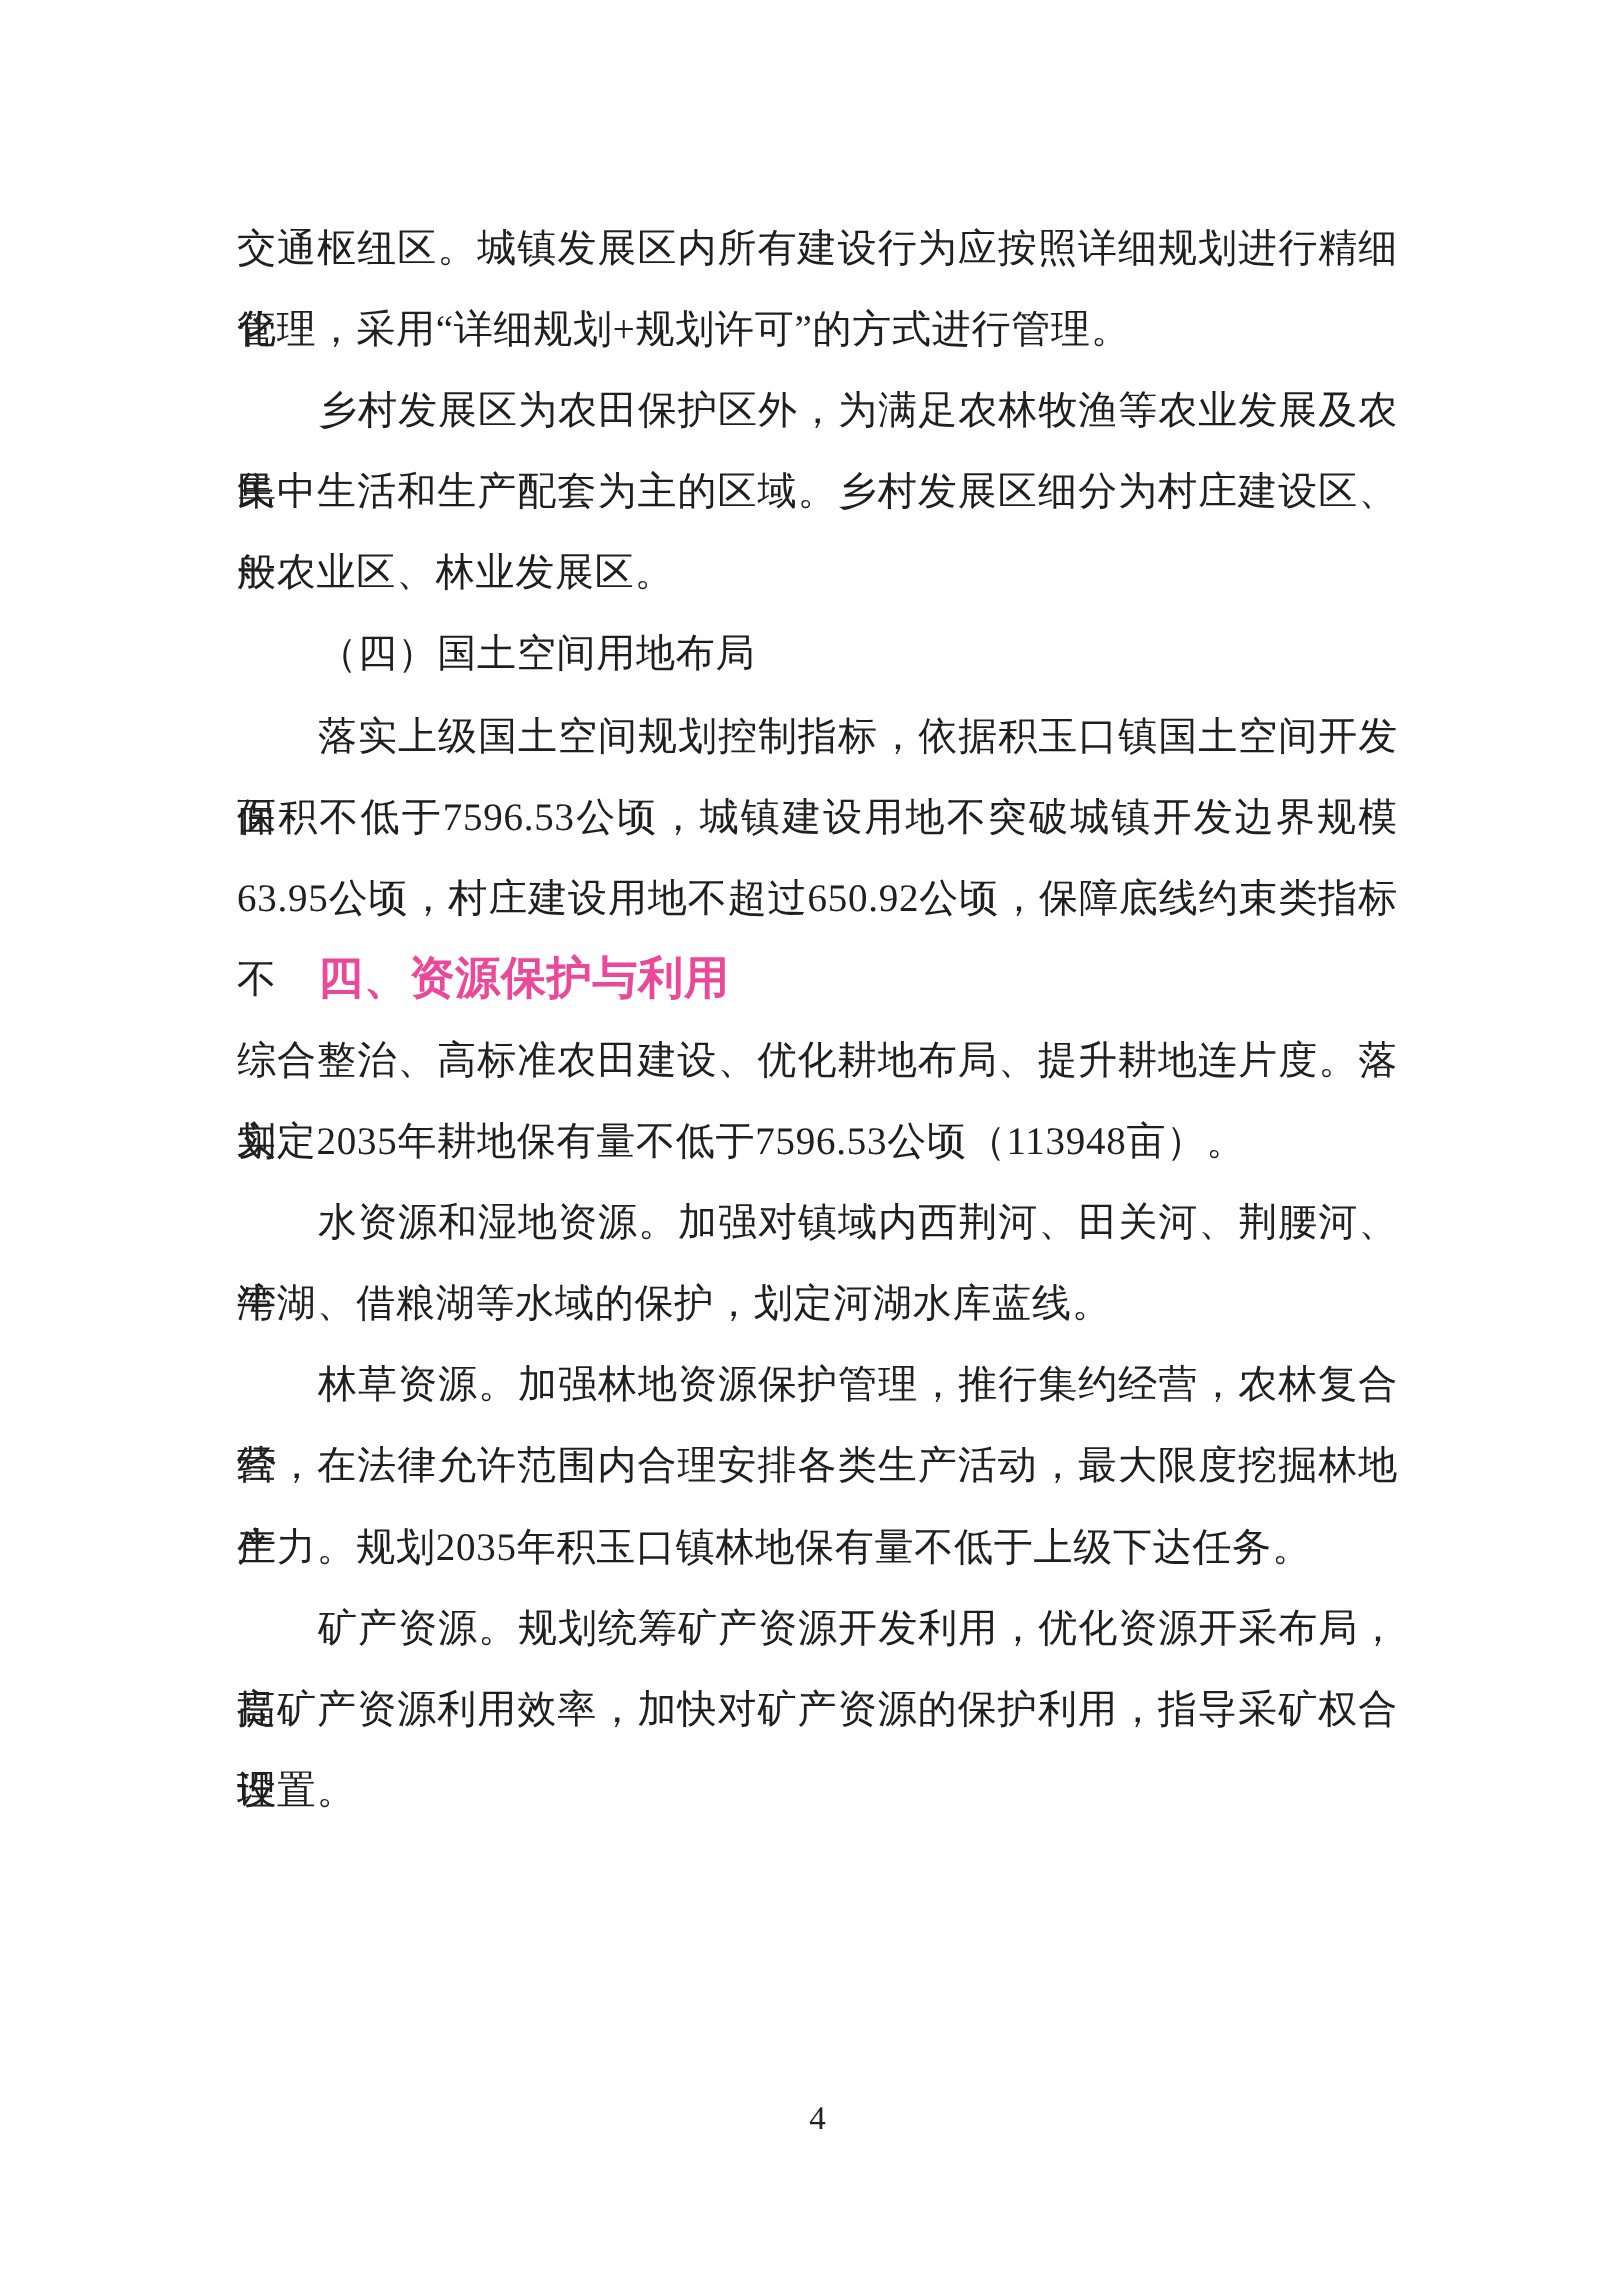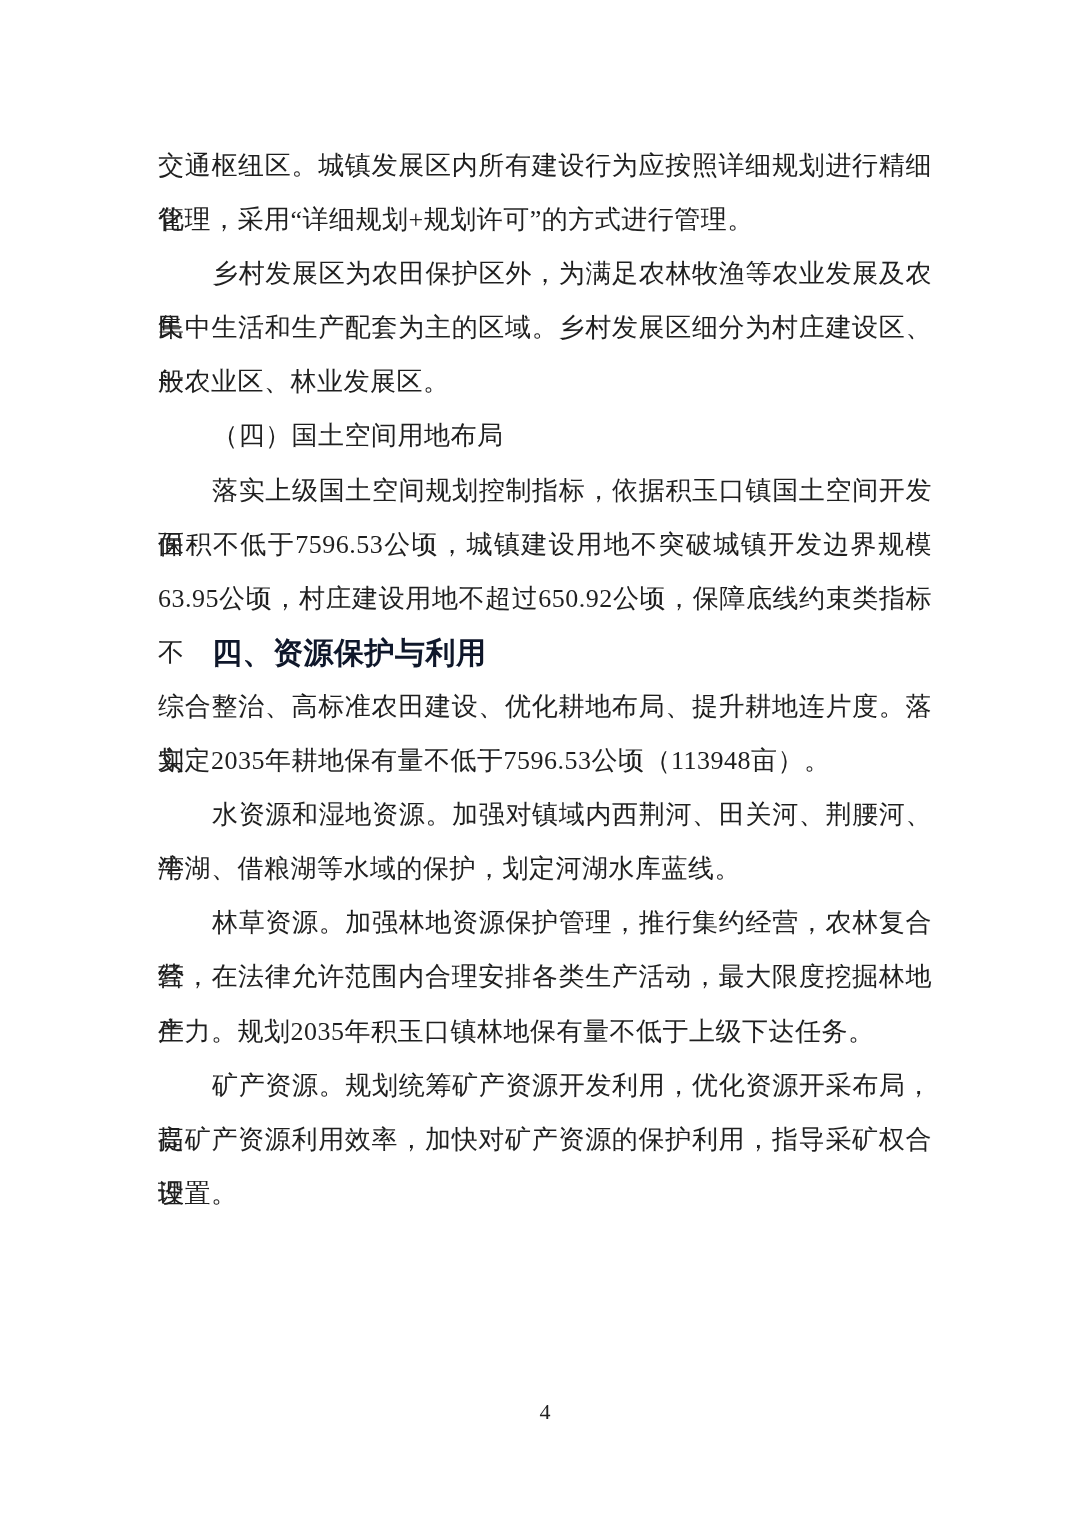--- a/index.html
+++ b/index.html
@@ -42,21 +42,21 @@
     text-align: right;
     text-align-last: left;
   }
   .indent {
     text-indent: 54px;
   }
   .heading {
     font-family: "Liberation Sans", "DejaVu Sans", sans-serif;
     font-weight: 700;
     font-size: 30px;
-    color: #0f172a;
+    color: #ec4899;
   }
   .footer {
     position: absolute;
     left: 158px;
     top: 1392px;
     width: 774px;
     text-align: center;
     font-size: 22px;
     line-height: 40px;
     color: #222222;

